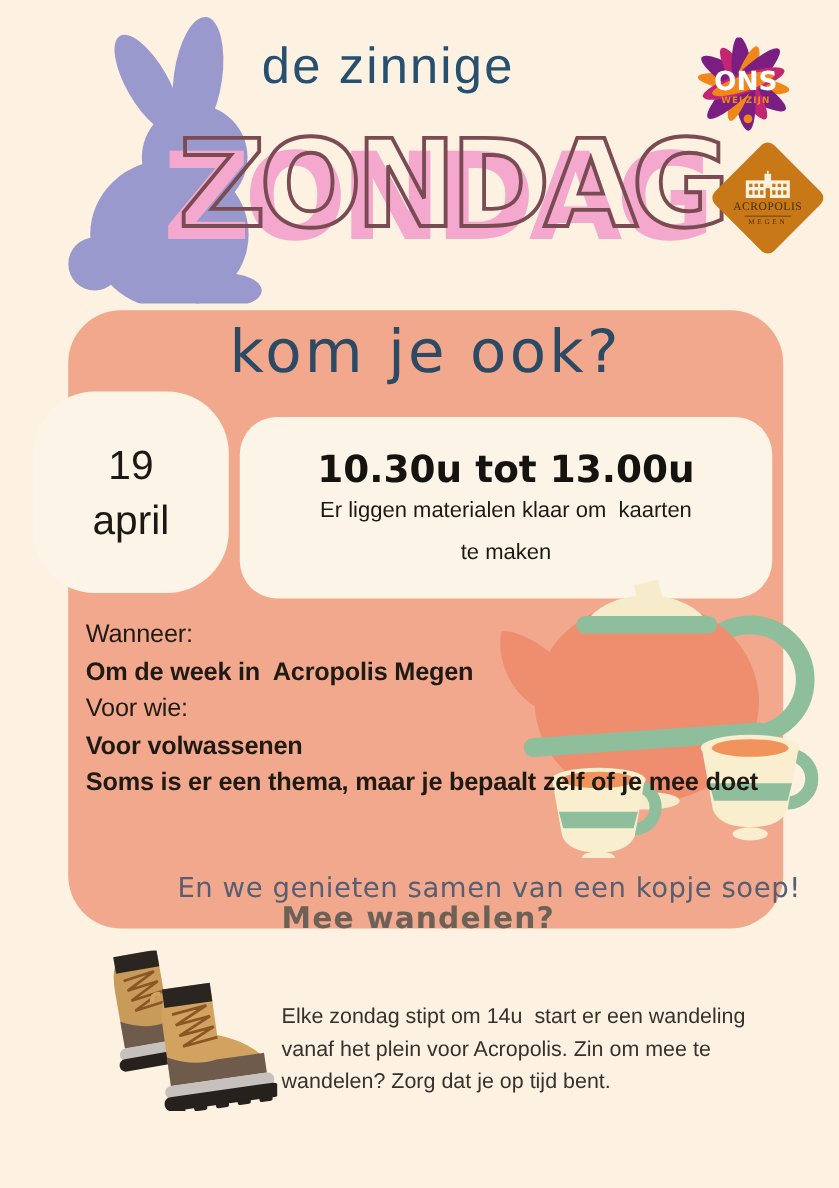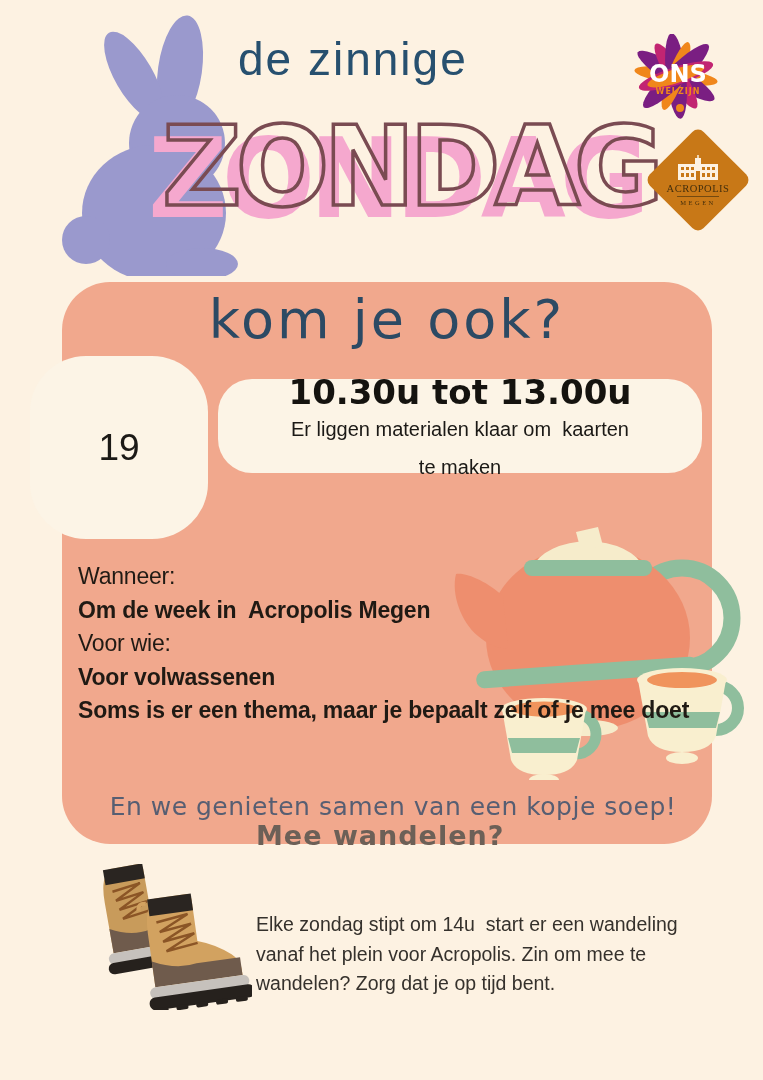--- a/index.html
+++ b/index.html
@@ -55,40 +55,40 @@
     font-family:"DejaVu Sans", sans-serif;
     font-size:54px; color:#2C4A64; letter-spacing:3px;
   }
   .date-box {
     left:30px; top:356px; width:178px; height:183px;
     background:#FCF4E6; border-radius:56px;
     display:flex; flex-direction:column; align-items:center; justify-content:center;
     font-size:37px; color:#1B1916; line-height:1.35;text-align:right;
   }
   .time-box {
-    left:218px; top:379px; width:484px; height:94px;
+    left:218px; top:379px; width:484px; height:165px;
     background:#FCF4E6; border-radius:34px;
     display:flex; flex-direction:column; align-items:center; justify-content:center;
     text-align:center;
   }
   .time-main {
     font-family:"DejaVu Sans", sans-serif;
     font-weight:700; font-size:34px; color:#15130F;
   }
   .time-sub { font-size:20px; color:#1B1916; line-height:1.28; margin-top:5px; white-space:pre; }
 
   
   .info { left:78px; top:560px; z-index:3; }
   .info div { font-size:23px; line-height:33.5px; color:#201A14; white-space:pre; letter-spacing:-0.2px; }
   .info div.b { font-weight:700; }
 
   .teapot { left:448px; top:516px; width:296px; height:264px; z-index:2; }
 
   .soup-line {
-    left:68px; top:792px; width:650px; text-align:center; z-index:3;
+    left:78px; top:792px; width:650px; text-align:right; z-index:3;
     font-family:"DejaVu Sans", sans-serif;
     font-size:25px; color:#575E72; letter-spacing:0.5px;
   }
 
   
   .boots { left:102px; top:864px; width:150px; height:146px; }
   .walk-heading {
     left:256px; top:820px;
     font-family:"DejaVu Sans", sans-serif;
     font-weight:700; font-size:27px; color:#6C6057; letter-spacing:1px;
@@ -162,20 +162,21 @@
       <div class="acropolis-sub">MEGEN</div>
     </div>
   </div>
 
   <div class="abs panel"></div>
 
   <div class="abs kom-je-ook">kom je ook?</div>
 
   <div class="abs date-box">
     <div>19</div>
+    <div>april</div>
   </div>
 
   <div class="abs time-box">
     <div class="time-main">10.30u tot 13.00u</div>
     <div class="time-sub">Er liggen materialen klaar om  kaarten</div>
     <div class="time-sub" style="margin-top:12px;">te maken</div>
   </div>
 
   <svg class="abs teapot" width="296" height="264" viewBox="0 0 296 264">
     <circle cx="234" cy="102" r="50" fill="none" stroke="#8FBE9D" stroke-width="17"></circle>

